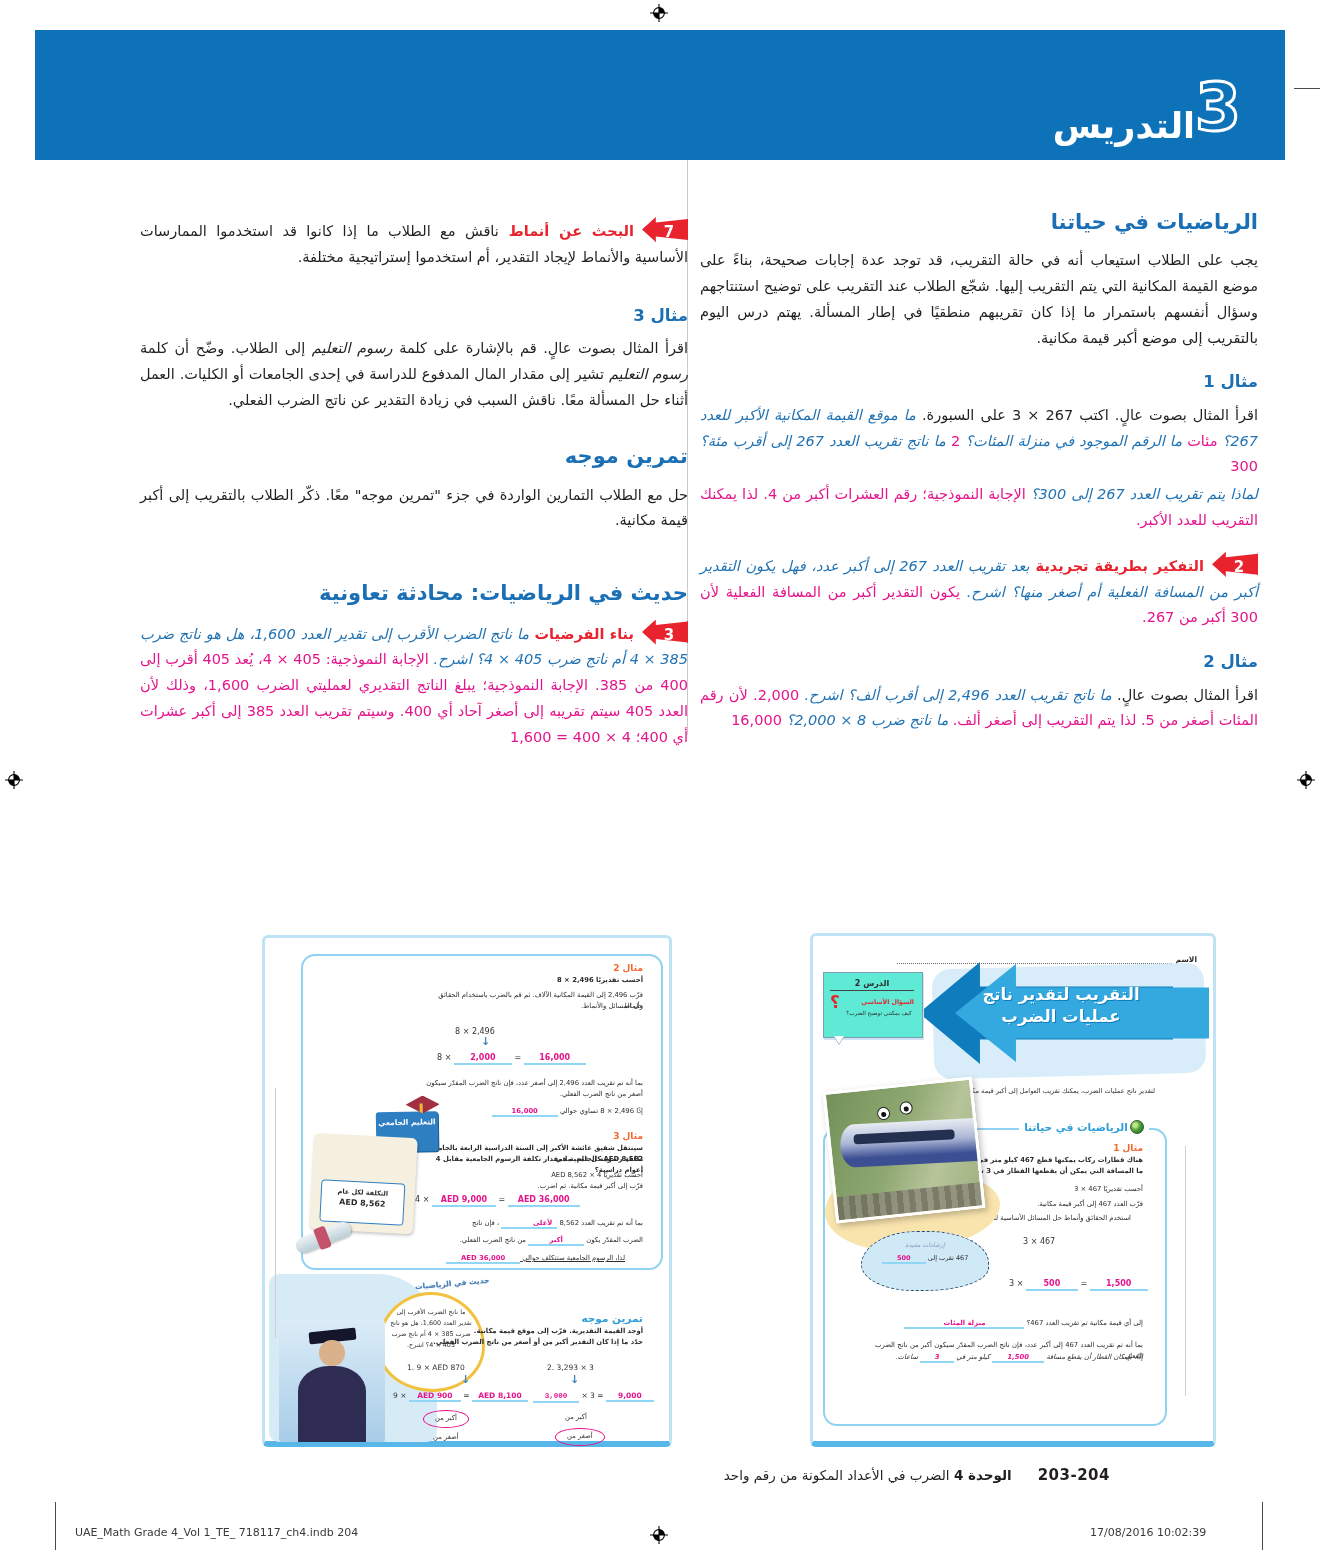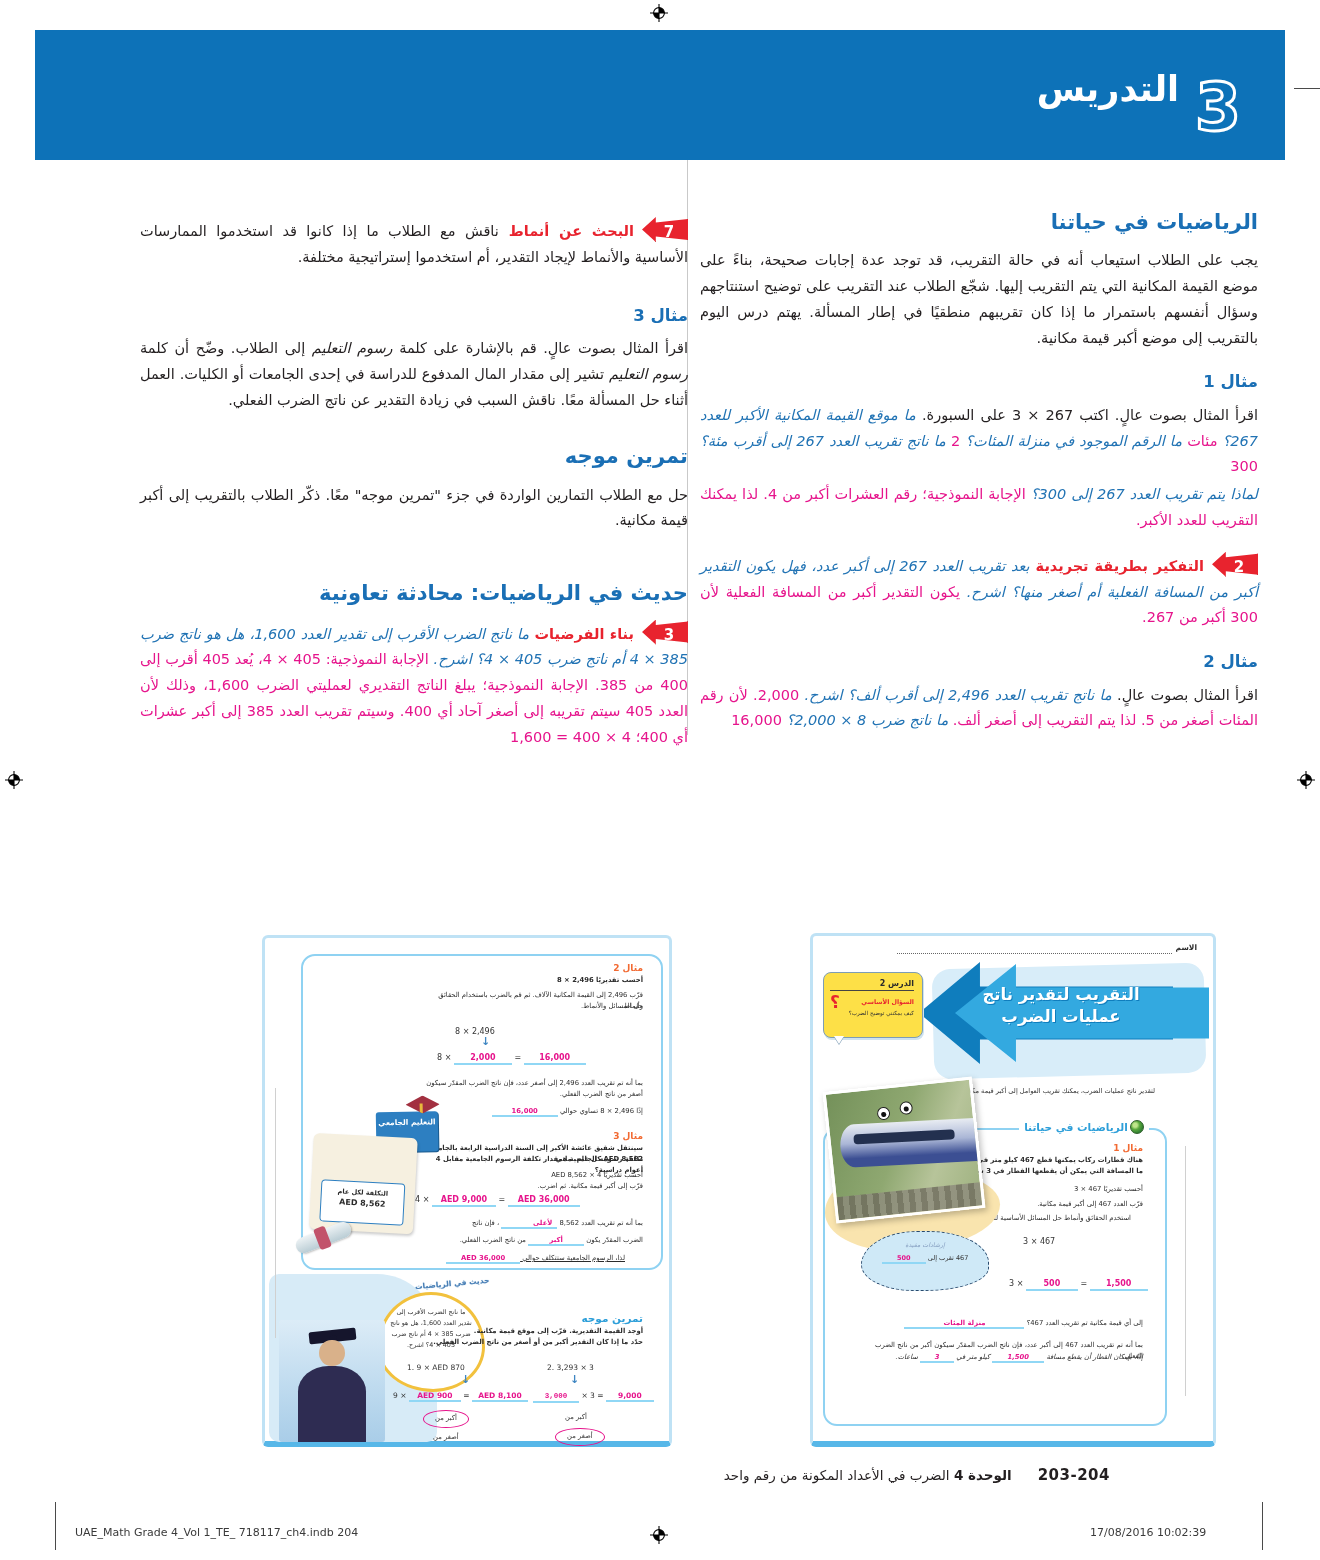--- a/index.html
+++ b/index.html
@@ -6,21 +6,21 @@
   html,body { background:#ffffff; }
   body { font-family:"DejaVu Sans", sans-serif; }
   .page { position:relative; width:1320px; height:1560px; background:#fff; overflow:hidden; direction:rtl; }
 
   
   .regmark { position:absolute; width:18px; height:18px; }
   .tick { position:absolute; background:#4a4a4a; }
 
   
   .hdr { position:absolute; left:35px; top:30px; width:1250px; height:130px; background:#0d72b8; }
-  .hdr-inner { position:absolute; right:42px; bottom:14px; display:flex; direction:ltr; align-items:flex-start; gap:16px; }
+  .hdr-inner { position:absolute; right:42px; bottom:14px; display:flex; direction:ltr; align-items:flex-end; }
   .hdr-title { color:#fff; font-size:35px; font-weight:bold; }
   .hdr-num { font-size:66px; font-weight:bold; color:#0d72b8; -webkit-text-stroke:3px #ffffff; letter-spacing:2px; }
 
   .col-divider { position:absolute; left:687px; top:160px; width:1px; height:575px; background:#c9c9c9; }
 
   
   .tcol { position:absolute; top:205px; font-size:14.5px; line-height:1.78; color:#231f20; text-align:justify; }
   .tcol p { margin-bottom:2px; }
   .col-right { left:700px; width:558px; }
   .col-left  { left:140px; width:548px; }
@@ -54,25 +54,25 @@
   .cloud { position:absolute; background:#cfe9f7; border:1.5px dashed #27496d; border-radius:48% 52% 55% 45% / 62% 58% 42% 48%; text-align:center; padding-top:8px; }
   .cloud .ct { color:#7a93b8; font-style:italic; font-size:6.3px; opacity:.85; letter-spacing:.5px; }
   .cloud .cl { font-size:6.5px; margin-top:3px; color:#333; }
 
   
   .swash { position:absolute; background:#d8edf9; border-radius:18px; transform:rotate(-1.5deg); }
   .bigarrow-o { position:absolute; background:#0f7dbd; clip-path:polygon(0 50%, 24% 0, 24% 24%, 100% 24%, 100% 76%, 24% 76%, 24% 100%); }
   .bigarrow-i { position:absolute; inset:4px; background:#33a9e0; clip-path:polygon(0 50%, 24% 2%, 24% 25%, 100% 25%, 100% 75%, 24% 75%, 24% 98%); }
   .bigarrow-t { position:absolute; color:#fff; font-weight:bold; font-size:16.5px; line-height:1.35; text-align:center; text-shadow:1px 1px 0 #0f7dbd; }
 
-  .lessonbox { position:absolute; background:#fde047; border:1.2px solid #7d9db5; border-radius:8px; box-shadow:1px 2px 0 #cfe3f0; }
+  .lessonbox { position:absolute; background:#5eead4; border:1.2px solid #7d9db5; border-radius:0; box-shadow:1px 2px 0 #cfe3f0;text-align:center; }
   .lessonbox .tail { position:absolute; left:10px; bottom:-7px; width:0; height:0; border-left:5px solid transparent; border-right:5px solid transparent; border-top:8px solid #fff; filter:drop-shadow(0 1px 0 #7d9db5); }
   .qmark { color:#e8232e; font-weight:bold; font-size:17px; }
 
-  .namer { position:absolute; display:flex; align-items:flex-end; gap:4px; }
+  .namer { position:absolute; display:flex; align-items:center; gap:4px;margin-top:12px; }
   .nameline { flex:1; border-bottom:1.4px dotted #666; height:8px; }
 
   .globe { display:inline-block; width:14px; height:14px; border-radius:50%; vertical-align:-3px; background:radial-gradient(circle at 35% 35%, #bfe58a 18%, #5aa83c 40%, #2e7d32 75%); border:1px solid #2e5d27; }
 
   
   .photo-train { position:absolute; transform:rotate(-6deg); border:3px solid #fff; box-shadow:2px 3px 6px rgba(0,0,0,.25); overflow:hidden; background:linear-gradient(115deg,#74915a 0%, #8fa871 45%, #b7c49a 70%, #9db07e 100%); }
   .train-body { position:absolute; left:6%; top:28%; width:96%; height:34%; background:linear-gradient(180deg,#e8ecf2 0%, #aab6d6 45%, #3c4f93 80%); border-radius:40px 8px 8px 40px / 60px 8px 8px 60px; transform:rotate(3deg); }
   .train-win { position:absolute; left:16%; top:36%; width:70%; height:8%; background:#23304f; border-radius:4px; transform:rotate(3deg); }
   .eye { position:absolute; width:13px; height:13px; background:#fff; border:1.5px solid #222; border-radius:50%; }
   .eye::after { content:""; position:absolute; left:3px; top:4px; width:5px; height:5px; background:#111; border-radius:50%; }

